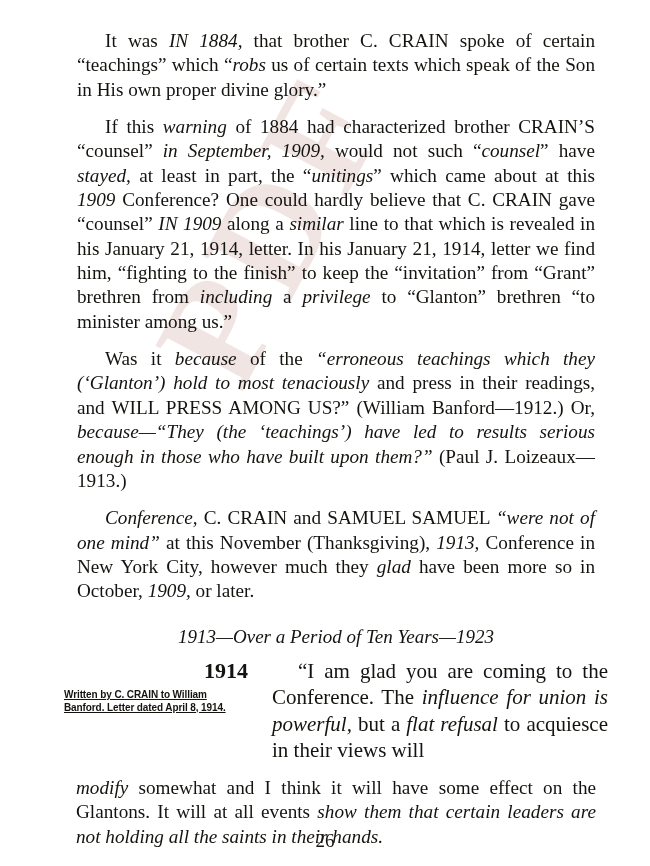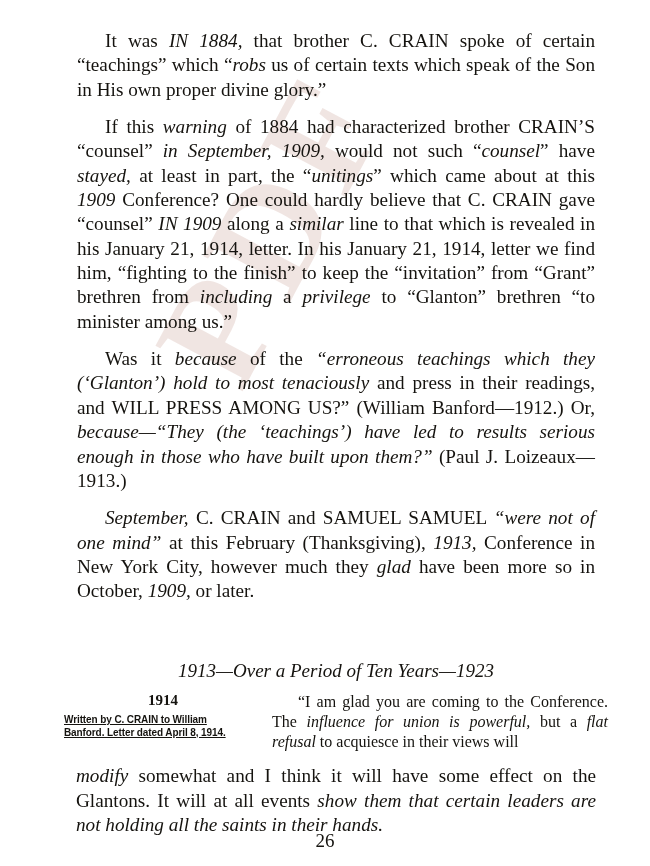--- a/index.html
+++ b/index.html
@@ -58,54 +58,54 @@
     text-indent: 28px;
   }
   i, .it { font-style: italic; }
 
   .section-heading {
     position: relative;
     z-index: 1;
     text-align: center;
     font-style: italic;
     font-size: 19px;
-    margin-top: 56px;
+    margin-top: 22px;
     margin-bottom: 10px;
   }
 
   .two-col {
     position: relative;
     z-index: 1;
     margin-top: 2px;
   }
   .col-left {
     float: left;
     width: 196px;
     box-sizing: border-box;
     padding-right: 12px;
   }
   .year-label {
     font-family: "Liberation Serif", serif;
     font-weight: 700;
-    font-size: 15px;
-    text-align: center;
+    font-size: 22px;
+    text-align: right;
     padding-left: 14px;
     margin-bottom: 4px;
   }
   .note-block {
     font-family: "Liberation Sans", sans-serif;
     font-weight: 700;
     font-size: 10px;
     line-height: 1.30;
     letter-spacing: -0.1px;
     text-decoration: underline;
   }
   .col-right {
     margin-left: 208px;
-    font-size: 16px;
+    font-size: 21px;
     line-height: 1.268;
     text-align: justify;
   }
   .col-right p { margin: 0; text-indent: 26px; }
 
   .clearfix::after { content: ""; display: block; clear: both; }
 
   .full-after {
     position: relative;
     z-index: 1;
@@ -133,21 +133,21 @@
 <div class="watermark">
   <span>PDF</span>
 </div>
 
 <div class="page">
 
   <div class="body-text">
     <p><span>It was </span><i>IN 1884,</i><span> that brother C. CRAIN spoke of certain “teachings” which “</span><i>robs</i><span> us of certain texts which speak of the Son in His own proper divine glory.”</span></p>
     <p><span>If this </span><i>warning</i><span> of 1884 had characterized brother CRAIN’S “counsel” </span><i>in September, 1909,</i><span> would not such “</span><i>counsel</i><span>” have </span><i>stayed,</i><span> at least in part, the “</span><i>unitings</i><span>” which came about at this </span><i>1909</i><span> Conference?  One could hardly believe that C. CRAIN gave “counsel” </span><i>IN 1909</i><span> along a </span><i>similar</i><span> line to that which is revealed in his January 21, 1914, letter.  In his January 21, 1914, letter we find him, “fighting to the finish” to keep the “invitation” from “Grant” brethren from </span><i>including</i><span> a </span><i>privilege</i><span> to “Glanton” brethren “to minister among us.”</span></p>
     <p><span>Was it </span><i>because</i><span> of the </span><i>“erroneous teachings which they (‘Glanton’) hold to most tenaciously</i><span> and press in their readings, and WILL PRESS AMONG US?”  (William Banford—1912.)  Or, </span><i>because—“They (the ‘teachings’) have led to results serious enough in those who have built upon them?”</i><span> (Paul J. Loizeaux—1913.)</span></p>
-    <p><i>September,</i><span> C. CRAIN and SAMUEL SAMUEL </span><i>“were not of one mind”</i><span> at this February (Thanksgiving), </span><i>1913,</i><span> Conference in New York City, however much they </span><i>glad</i><span> have been more so in October, </span><i>1909,</i><span> or later.</span></p>
+    <p><i>Conference,</i><span> C. CRAIN and SAMUEL SAMUEL </span><i>“were not of one mind”</i><span> at this November (Thanksgiving), </span><i>1913,</i><span> Conference in New York City, however much they </span><i>glad</i><span> have been more so in October, </span><i>1909,</i><span> or later.</span></p>
   </div>
 
   <div class="section-heading">1913—Over a Period of Ten Years—1923</div>
 
   <div class="two-col clearfix">
     <div class="col-left">
       <div class="year-label">1914</div>
       <div class="note-block">Written by C. CRAIN to William Banford. Letter dated April 8, 1914.</div>
     </div>
     <div class="col-right">

